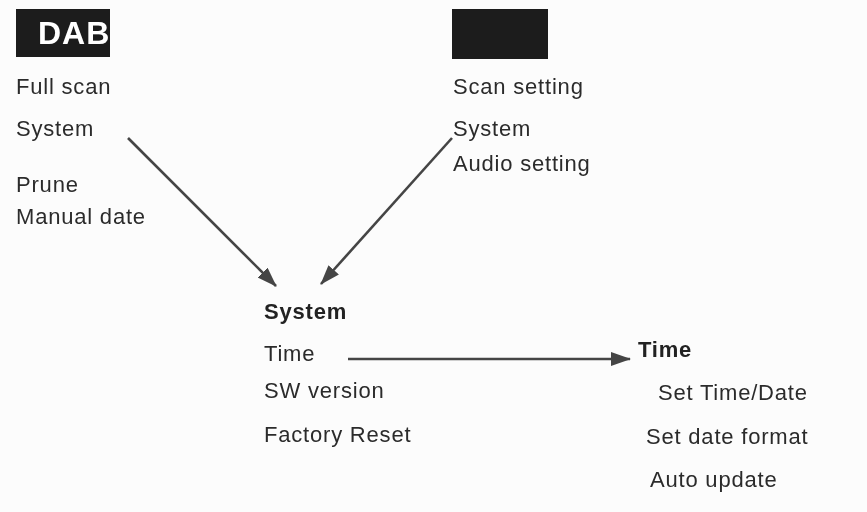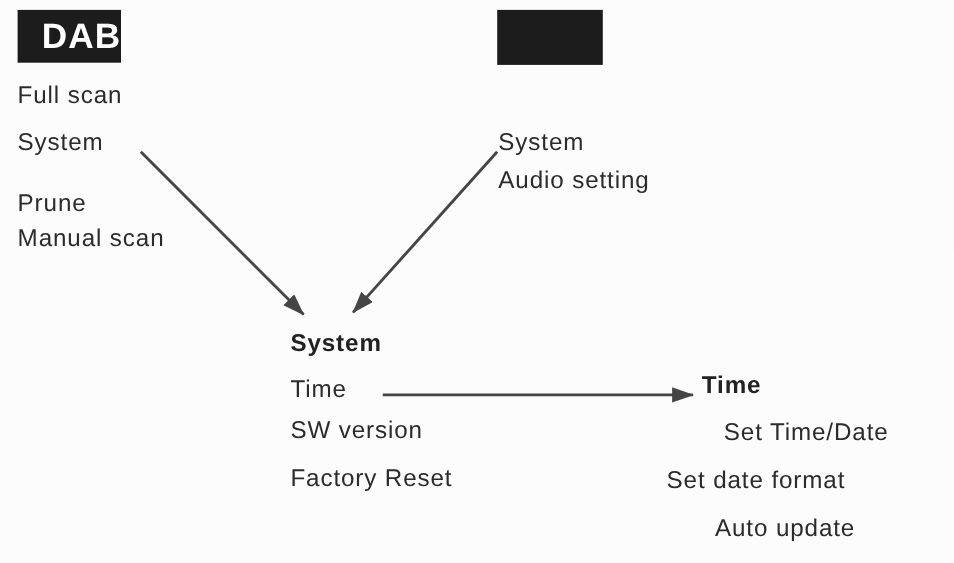--- a/index.html
+++ b/index.html
@@ -60,31 +60,32 @@
     <line x1="452" y1="138" x2="321" y2="284" stroke="#454545" stroke-width="2.6" marker-end="url(#ah)"></line>
     <line x1="348" y1="359" x2="630" y2="359" stroke="#454545" stroke-width="2.6" marker-end="url(#ah)"></line>
   </svg>
 
   <div class="hdr-box" style="left:16px; top:9px; width:94px; height:48px;">
     <span class="hdr-label">DABF</span>
   </div>
   <div class="txt" style="left:16px; top:76px;">Full scan</div>
   <div class="txt" style="left:16px; top:118px;">System</div>
   <div class="txt" style="left:16px; top:174px;text-align:center;">Prune</div>
-  <div class="txt" style="left:16px; top:206px;">Manual scan</div>
+  <div class="txt" style="left:16px; top:206px;">Manual date</div>
 
   <div class="hdr-box" style="left:452px; top:9px; width:96px; height:50px;">
     <span class="hdr-label"></span>
   </div>
+  <div class="txt" style="left:453px; top:76px;">Scan setting</div>
   <div class="txt" style="left:453px; top:118px;">System</div>
   <div class="txt" style="left:453px; top:153px;">Audio setting</div>
 
   <div class="txt bold" style="left:264px; top:301px;">System</div>
   <div class="txt" style="left:264px; top:343px;">Time</div>
   <div class="txt" style="left:264px; top:380px;">SW version</div>
   <div class="txt" style="left:264px; top:424px;">Factory Reset</div>
 
   <div class="txt bold" style="left:638px; top:339px;">Time</div>
   <div class="txt" style="left:638px; top:382px;margin-left:20px;">Set Time/Date</div>
-  <div class="txt" style="left:606px; top:426px;">Set date format</div>
+  <div class="txt" style="left:646px; top:426px;">Set date format</div>
   <div class="txt" style="left:638px; top:469px;margin-left:12px;">Auto update</div>
 
 </div>
 
 </body></html>

